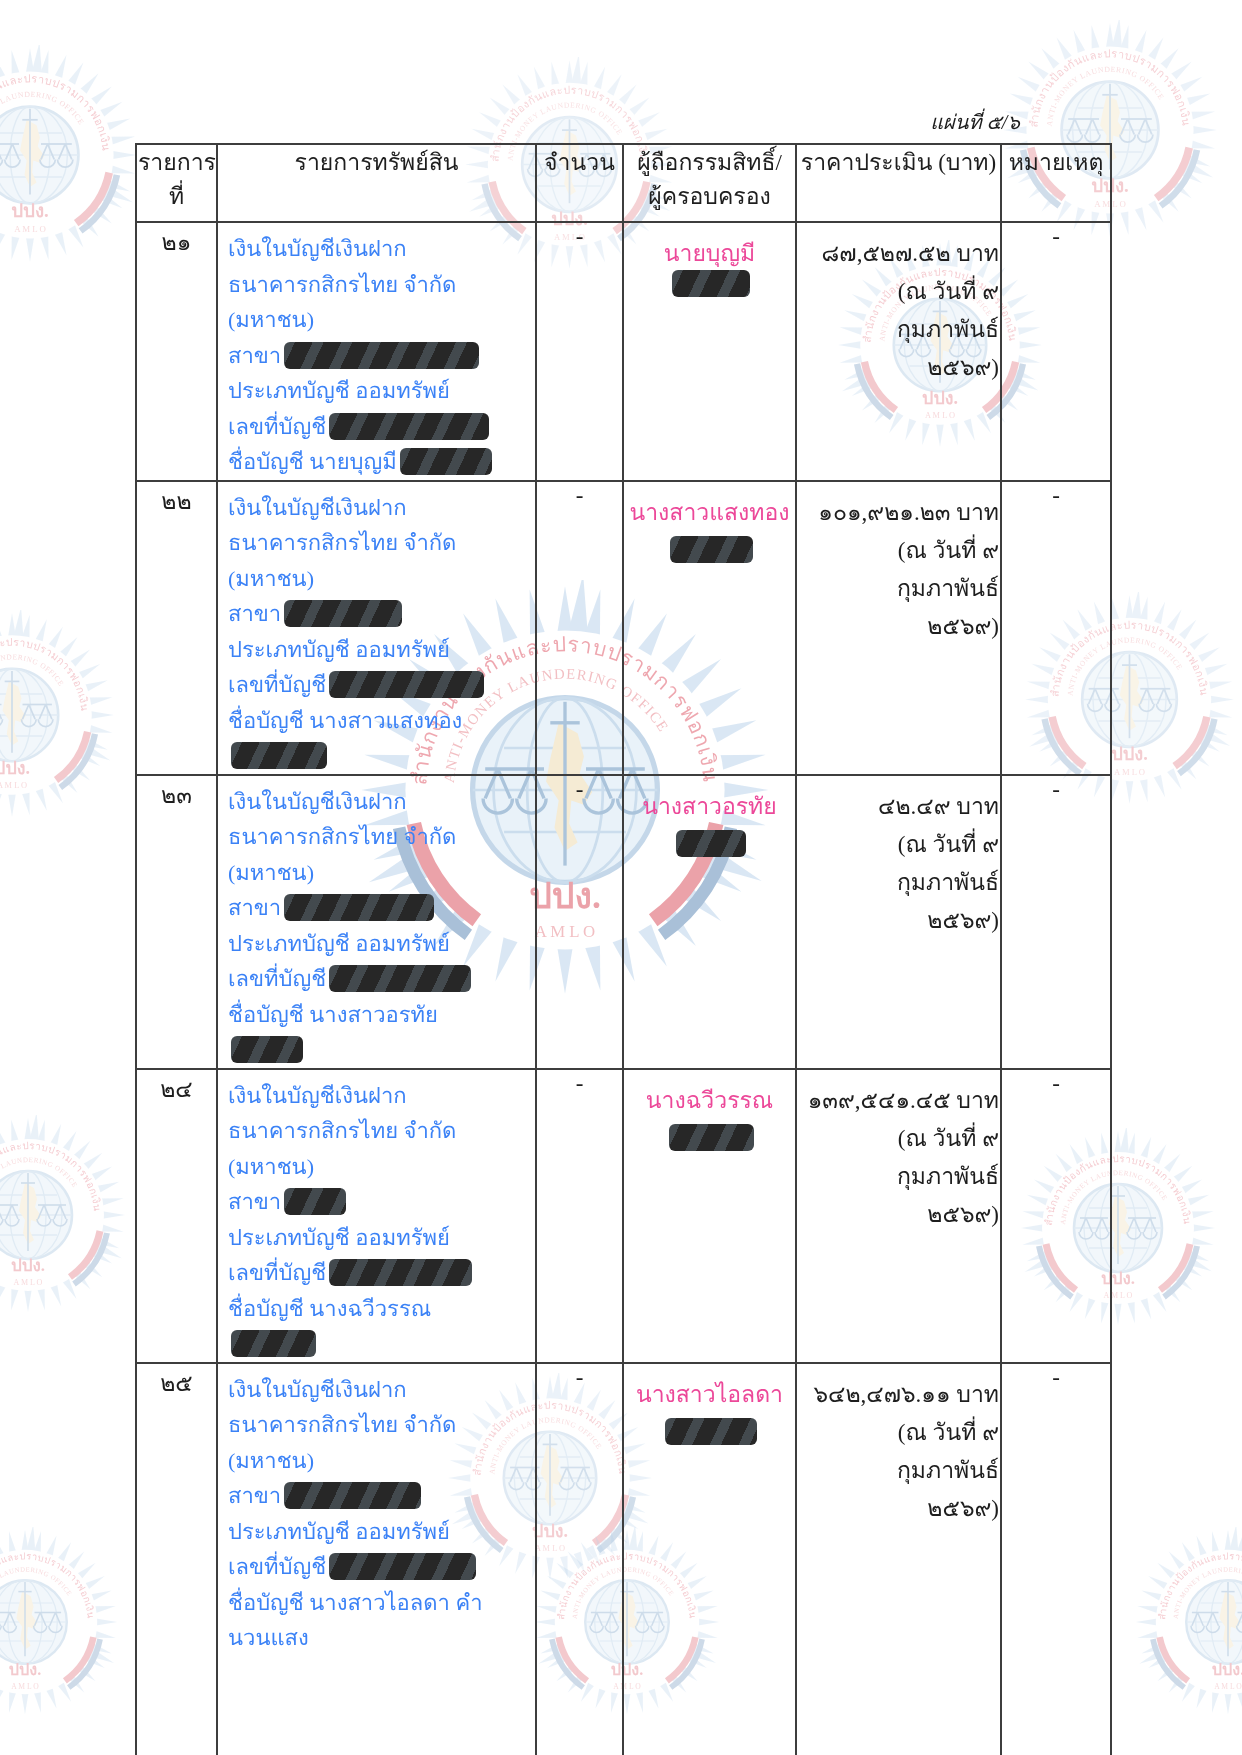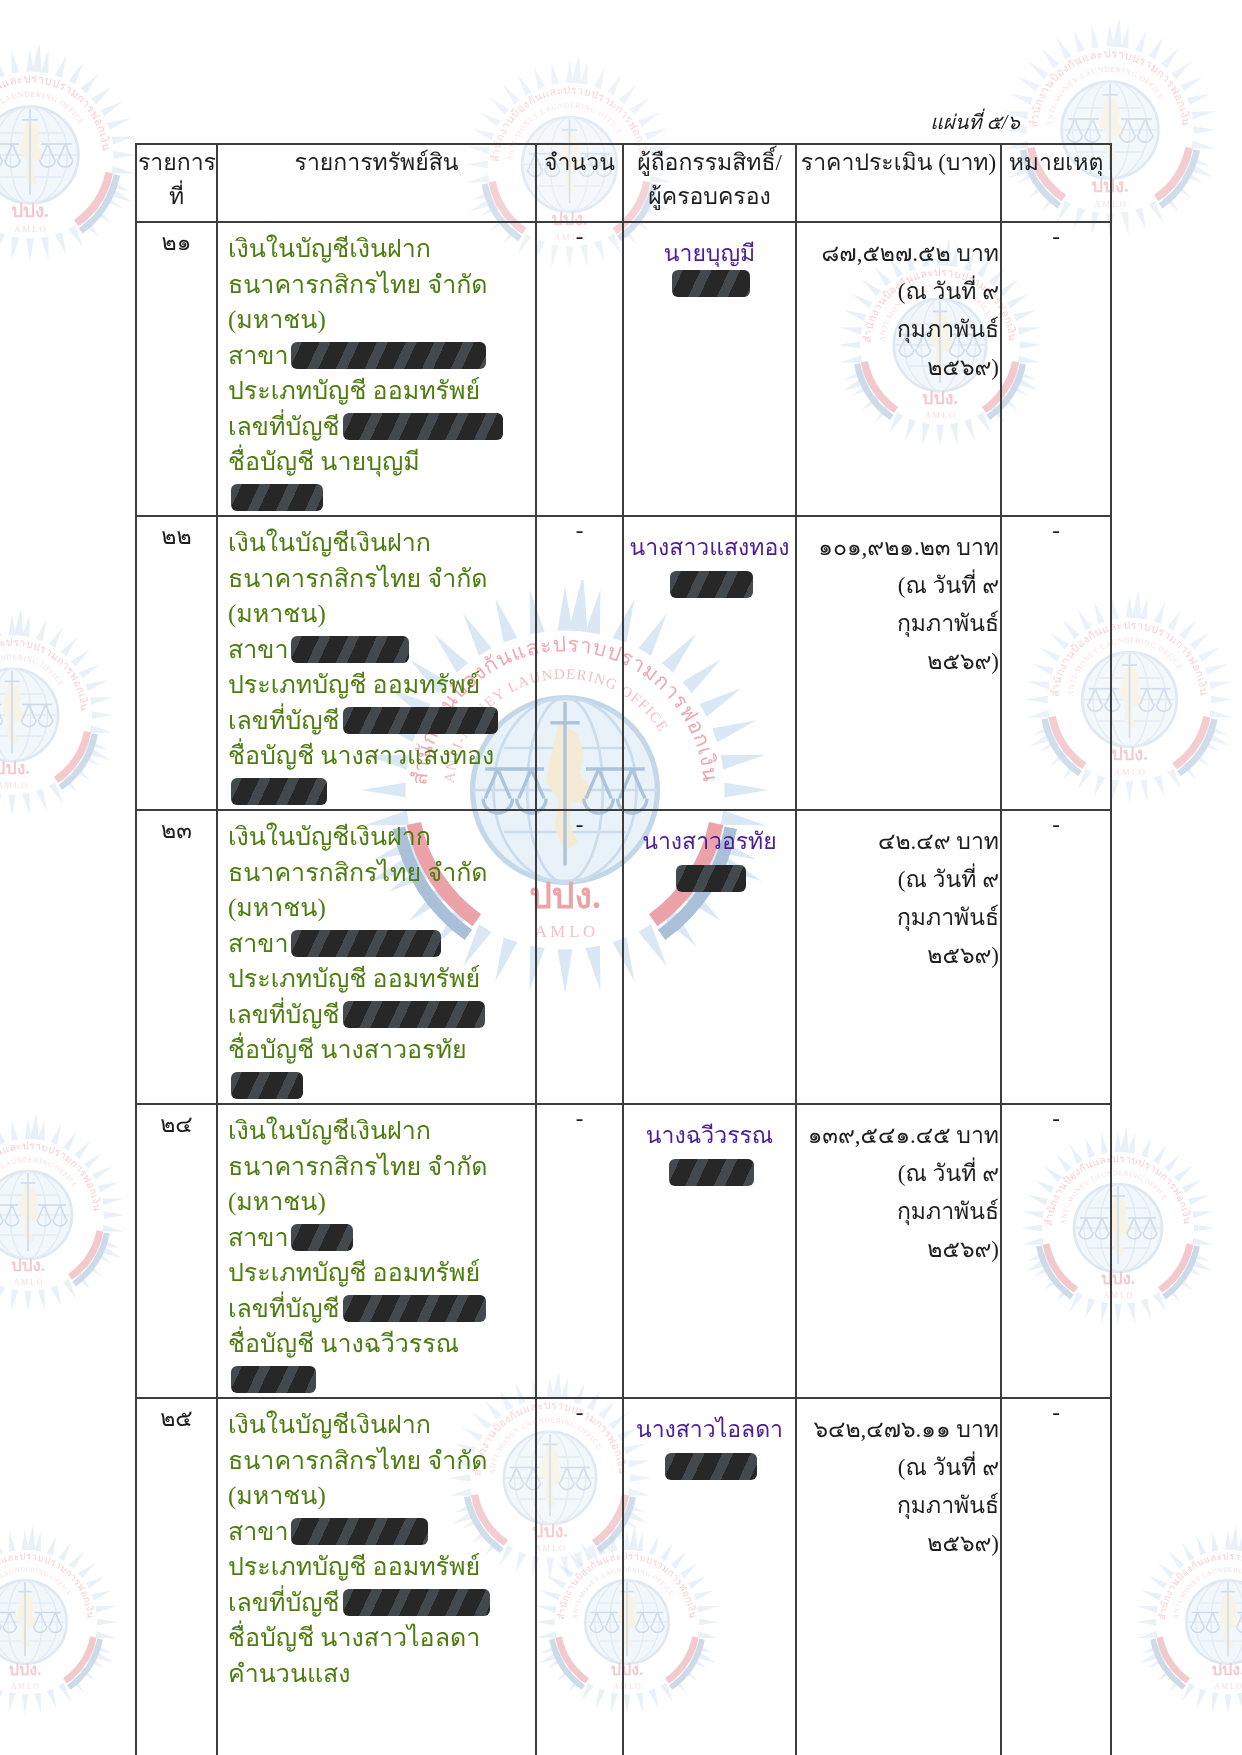--- a/index.html
+++ b/index.html
@@ -43,25 +43,25 @@
   .asset-table tbody tr:last-child{height:536px;}
 
   .h-cell{
     text-align:center;font-size:23px;line-height:34px;
     color:#1e1e1e;
   }
   .c-no,.c-qty,.c-remark{
     text-align:center;font-size:23px;color:#1e1e1e;
   }
   .c-asset{
-    font-size:25px;line-height:35.5px;
-    padding:8px 23px 0 10px;color:#4d7c0f;
+    font-size:22px;line-height:35.5px;
+    padding:8px 23px 0 10px;color:#3b82f6;
   }
   .c-owner{
-    text-align:center;font-size:23px;padding-top:12px;color:#4c1d95;margin-top:20px;
+    text-align:center;font-size:23px;padding-top:12px;color:#ec4899;margin-top:20px;
   }
   .c-owner .owner-redact-line{margin-top:7px;}
   .c-price{
     text-align:right;font-size:23px;line-height:38px;
     padding-top:12px;color:#1e1e1e;
   }
 
   .redact{
     display:inline-block;
     height:27px;

